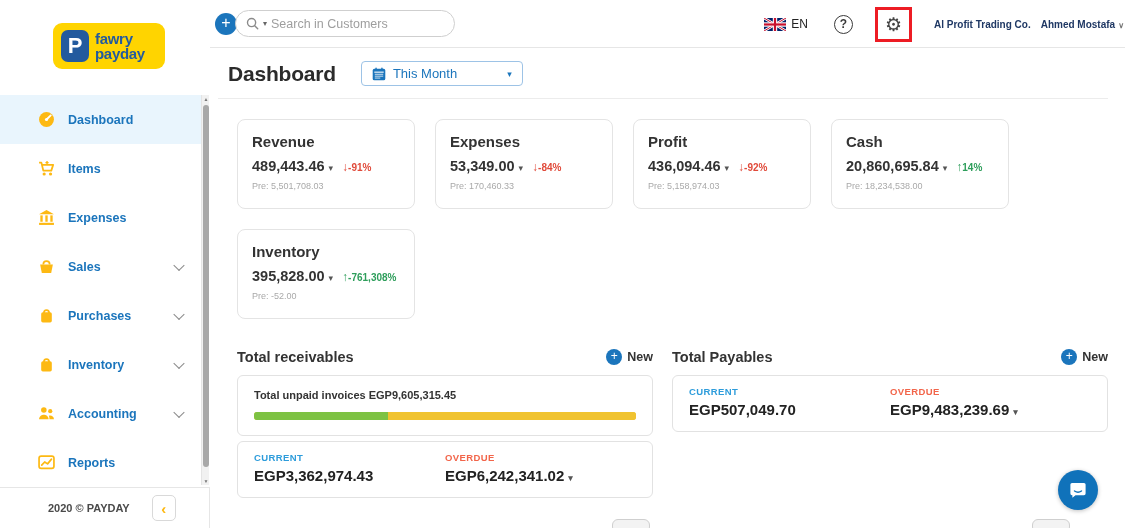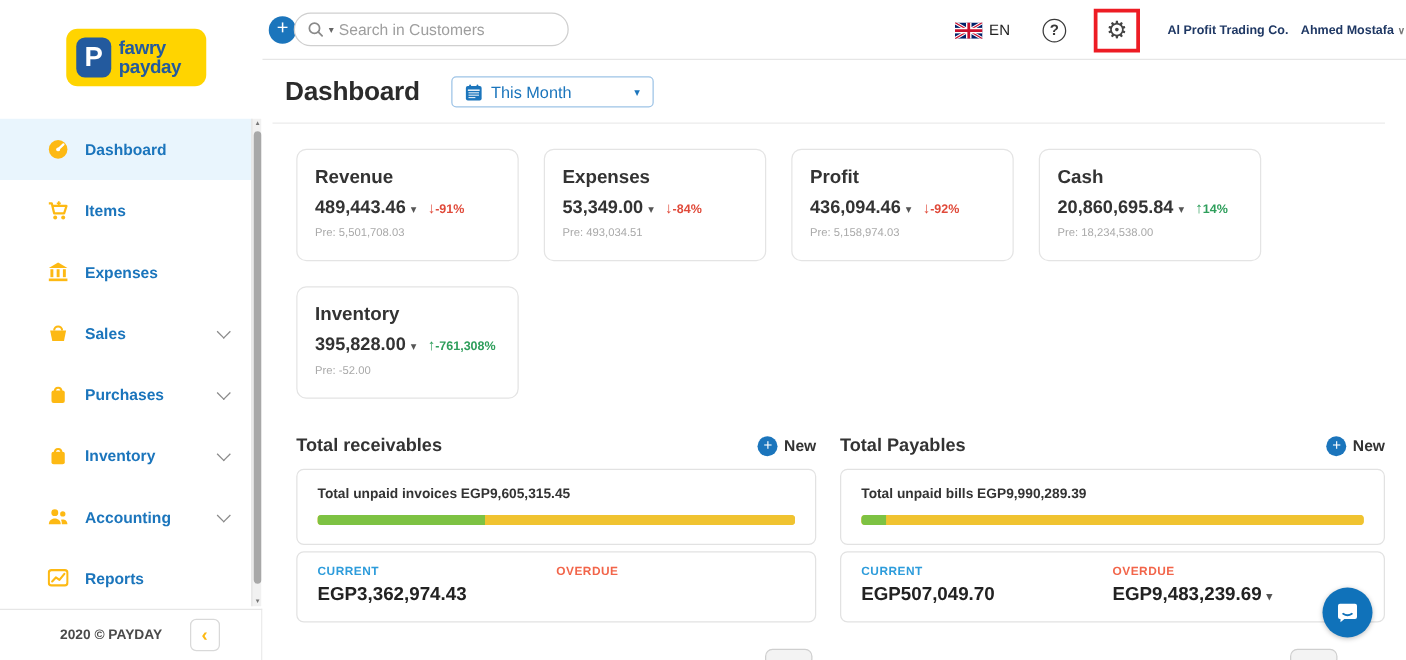--- a/index.html
+++ b/index.html
@@ -270,21 +270,21 @@
         </div>
         <div class="kpi-pre">Pre: 5,501,708.03</div>
       </div>
       <div class="kpi-card">
         <div class="kpi-title">Expenses</div>
         <div class="kpi-value-row">
           <span class="kpi-value">53,349.00</span>
           <span class="kpi-caret">▾</span>
           <span class="kpi-change down"><span class="arrow">↓</span><span>-84%</span></span>
         </div>
-        <div class="kpi-pre">Pre: 493,034.51</div>
+        <div class="kpi-pre">Pre: 170,460.33</div>
       </div>
       <div class="kpi-card">
         <div class="kpi-title">Profit</div>
         <div class="kpi-value-row">
           <span class="kpi-value">436,094.46</span>
           <span class="kpi-caret">▾</span>
           <span class="kpi-change down"><span class="arrow">↓</span><span>-92%</span></span>
         </div>
         <div class="kpi-pre">Pre: 5,158,974.03</div>
       </div>
@@ -324,38 +324,32 @@
             <div class="yellow"></div>
           </div>
         </div>
         <div class="amt-card">
           <div class="amt-col">
             <div class="amt-label current">CURRENT</div>
             <div class="amt-value">EGP3,362,974.43</div>
           </div>
           <div class="amt-col">
             <div class="amt-label overdue">OVERDUE</div>
+            <div class="amt-value"><span>EGP6,242,341.02</span><span class="amt-caret">▾</span></div>
           </div>
         </div>
       </div>
 
       <div class="sec-col pay">
         <div class="sec-head">
           <span class="sec-title">Total Payables</span>
           <span class="new-btn">
             <span class="new-circle">+</span>
             <span class="new-label">New</span>
           </span>
-        </div>
-        <div class="sum-card">
-          <div class="sum-title">Total unpaid bills EGP9,990,289.39</div>
-          <div class="bar">
-            <div class="green" style="width: 5%;"></div>
-            <div class="yellow"></div>
-          </div>
         </div>
         <div class="amt-card">
           <div class="amt-col">
             <div class="amt-label current">CURRENT</div>
             <div class="amt-value">EGP507,049.70</div>
           </div>
           <div class="amt-col">
             <div class="amt-label overdue">OVERDUE</div>
             <div class="amt-value"><span>EGP9,483,239.69</span><span class="amt-caret">▾</span></div>
           </div>

